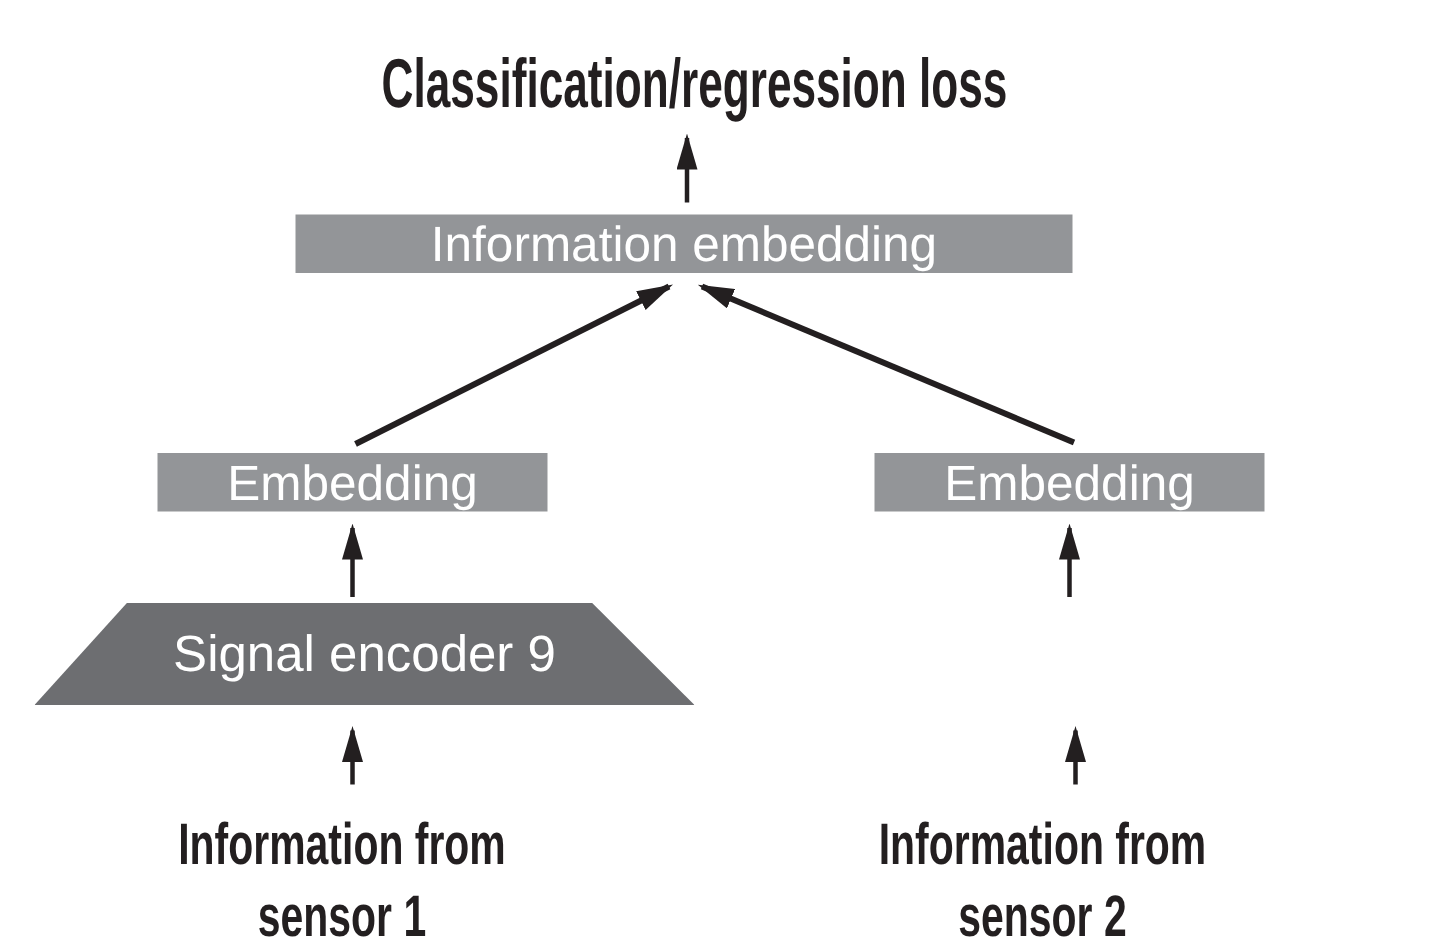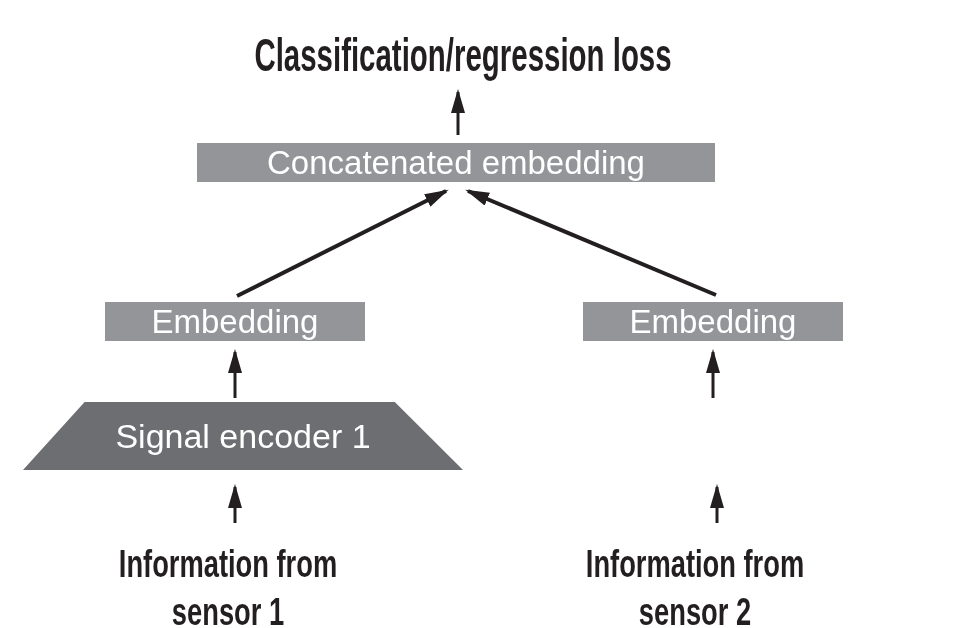--- a/index.html
+++ b/index.html
@@ -92,33 +92,33 @@
     <line x1="458" y1="135" x2="458" y2="92" stroke-width="3" marker-end="url(#ah)"></line>
     <line x1="237" y1="296" x2="446" y2="191" stroke-width="4" marker-end="url(#ah)"></line>
     <line x1="716" y1="295" x2="468" y2="191" stroke-width="4" marker-end="url(#ah)"></line>
     <line x1="235" y1="398" x2="235" y2="352" stroke-width="3" marker-end="url(#ah)"></line>
     <line x1="713" y1="398" x2="713" y2="352" stroke-width="3" marker-end="url(#ah)"></line>
     <line x1="235" y1="523" x2="235" y2="487" stroke-width="3" marker-end="url(#ah)"></line>
     <line x1="717" y1="523" x2="717" y2="487" stroke-width="3" marker-end="url(#ah)"></line>
   </svg>
 
   <div class="gray-box concat-box">
-    <span>Concatenated embedding</span>
+    <span>Information embedding</span>
   </div>
 
   <div class="gray-box embed-1">
     <span>Embedding</span>
   </div>
 
   <div class="gray-box embed-2">
     <span>Embedding</span>
   </div>
 
   <div class="trapezoid trap-1">
-    <span>Signal encoder 1</span>
+    <span>Signal encoder 9</span>
   </div>
 
 
   <div class="black-label info-text info-1">
     <div>Information from</div>
     <div>sensor 1</div>
   </div>
 
   <div class="black-label info-text info-2">
     <div>Information from</div>

